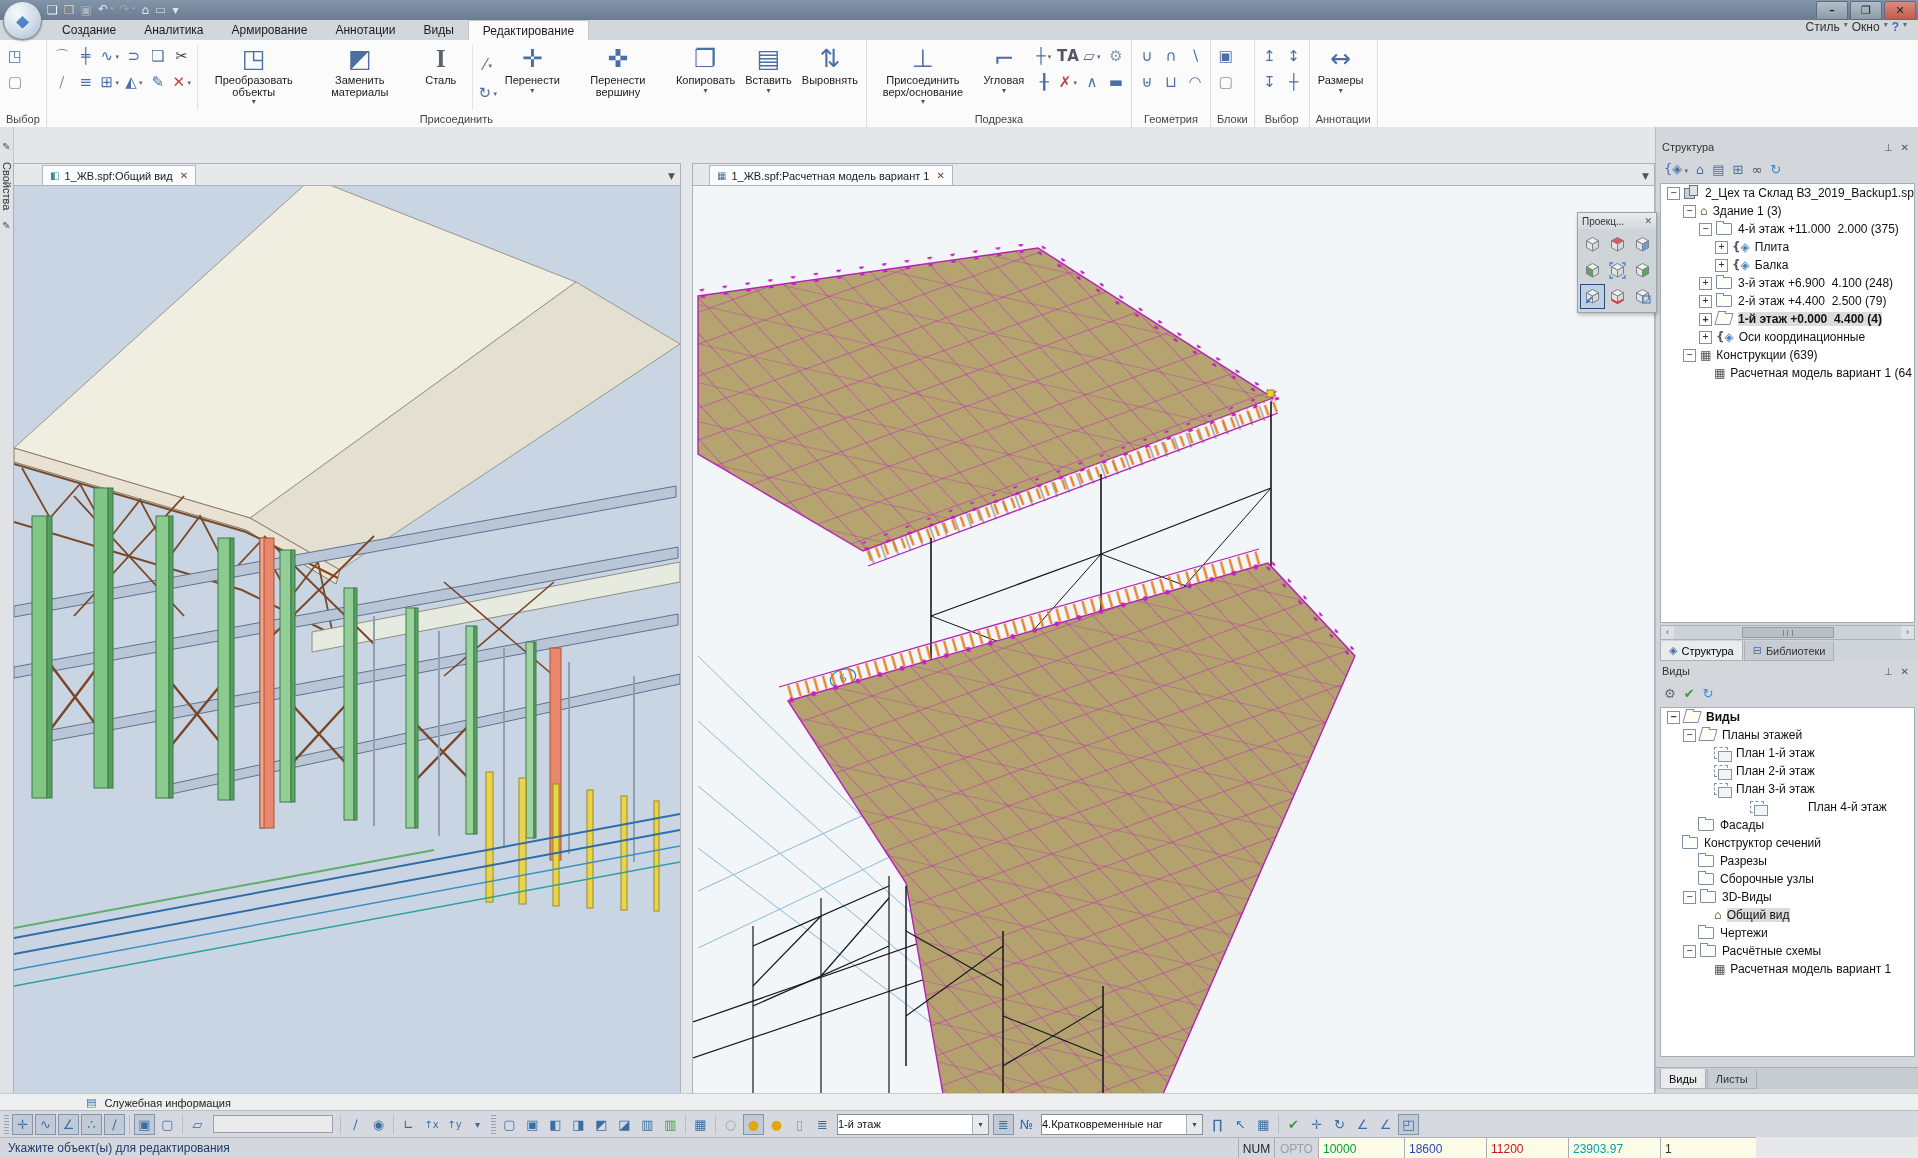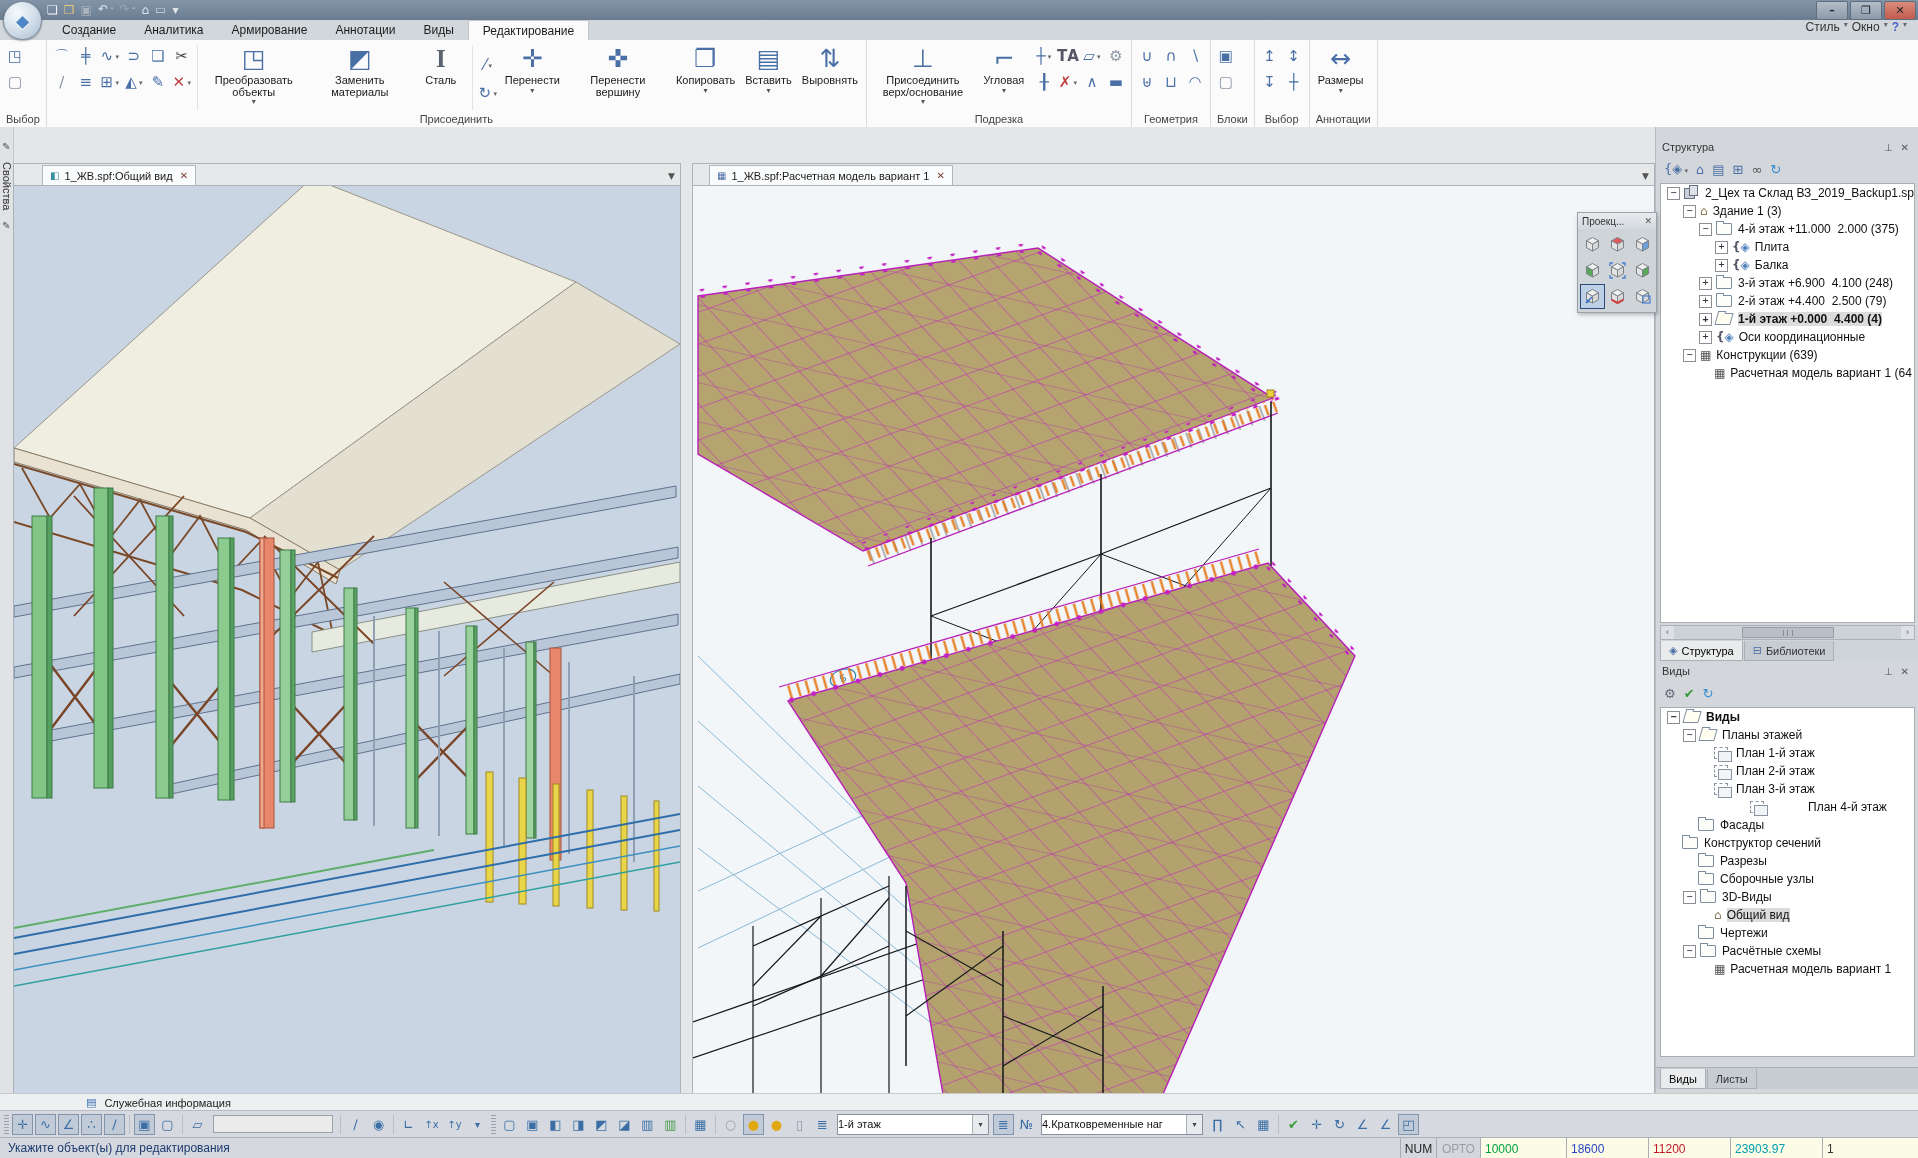--- a/index.html
+++ b/index.html
@@ -96,21 +96,21 @@
 .btoolbar{position:absolute;left:0;top:1110px;width:1918px;height:27px;background:#d6dae0;border-top:1px solid #b8bcc2;display:flex;align-items:center;padding-left:2px;box-sizing:border-box}
 .bt{width:21px;height:21px;margin:0 1px;display:flex;align-items:center;justify-content:center;font-family:"DejaVu Sans",sans-serif;font-size:13px;color:#3a6ea5;flex:none}
 .bt.pressed{background:#c1cad7;border:1px solid #8294ac;box-sizing:border-box}
 .bt.sm{font-size:10px}
 .bsep{width:1px;height:19px;background:#b9bec4;margin:0 3px;flex:none}
 .bgrip{width:5px;height:19px;margin:0 2px;background:repeating-linear-gradient(#9aa2ac 0 1px,transparent 1px 3px);flex:none}
 .bcombo{height:19px;background:#fff;border:1px solid #8a9099;display:flex;align-items:center;font-size:11px;color:#111;margin:0 3px;flex:none;position:relative}
 .bcombo .cv{padding:0 0;white-space:nowrap;overflow:hidden;flex:1}
 .bcombo .ca{width:15px;height:100%;border-left:1px solid #aab0b8;background:#e8eaee;font-size:8px;display:flex;align-items:center;justify-content:center;color:#444}
 .binput{width:118px;height:16px;background:#ebebeb;border:1px solid #98a0a8;margin:0 4px;flex:none}
-.statusbar{position:absolute;left:0;top:1137px;width:1918px;height:21px;background:#d4d8de;border-top:1px solid #aeb3b9;display:flex;align-items:stretch;font-size:12px}
+.statusbar{position:absolute;left:0;top:1137px;width:1756px;height:21px;background:#d4d8de;border-top:1px solid #aeb3b9;display:flex;align-items:stretch;font-size:12px}
 .smsg{padding:0 8px;line-height:20px;color:#1e3a70;flex:1;white-space:nowrap}
 .scell{border-left:1px solid #a8adb3;display:flex;align-items:center;justify-content:center;font-size:12px;flex:none;padding:0 4px;box-sizing:border-box}
 .scell.v{background:#fbfbe6;justify-content:flex-start}
 .scell.dis{color:#9aa0a6}
 </style>
 </head>
 <body>
 
 <div class="app">
 

